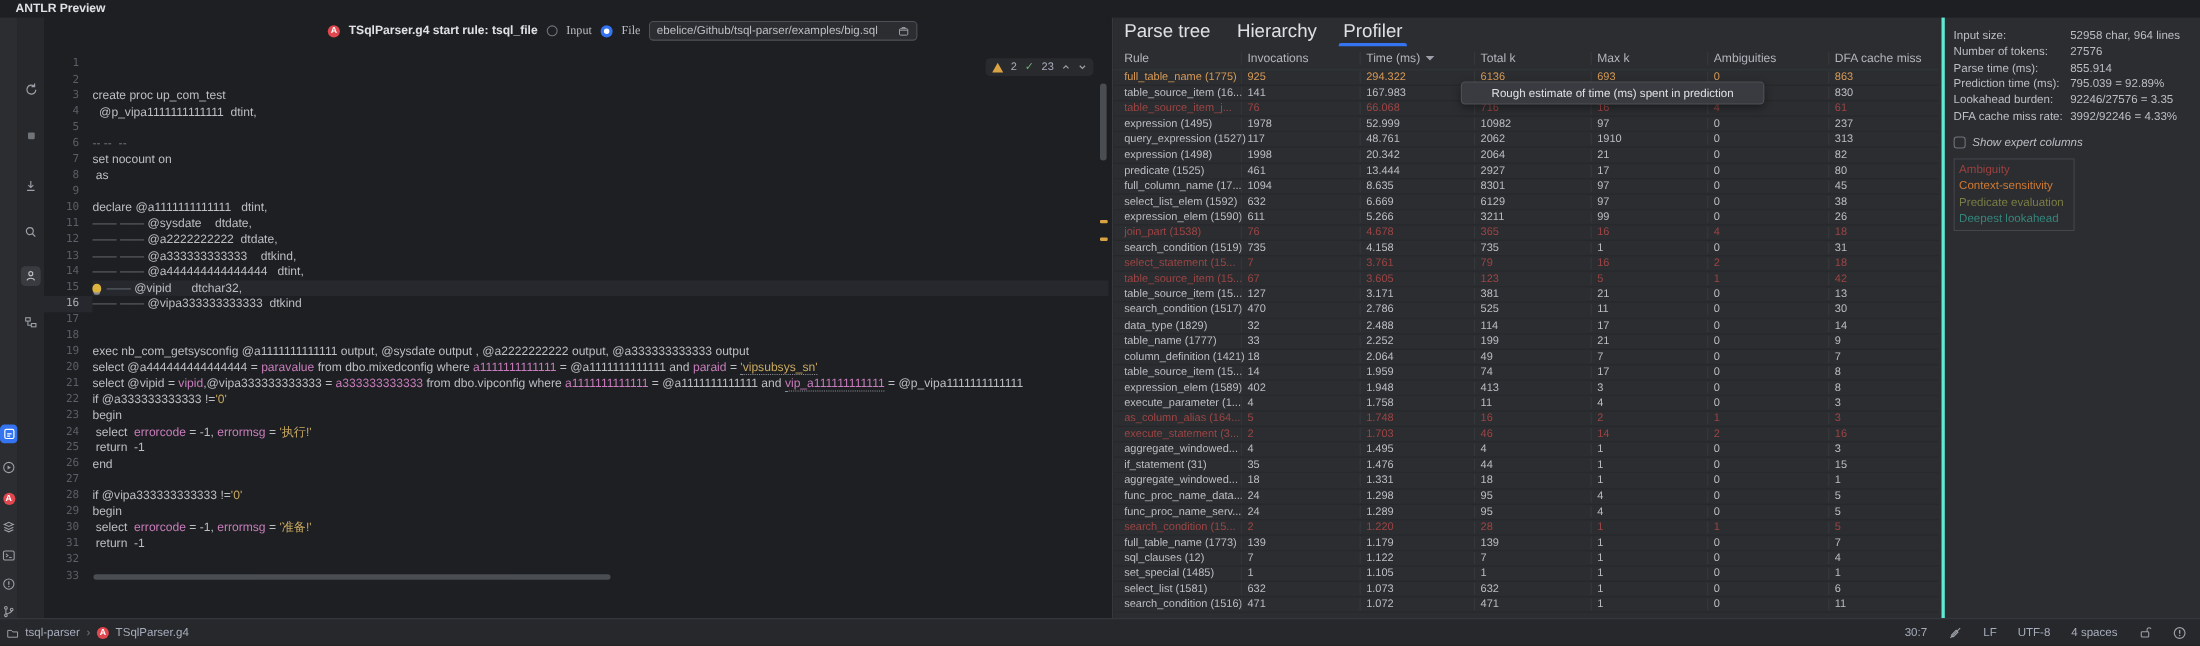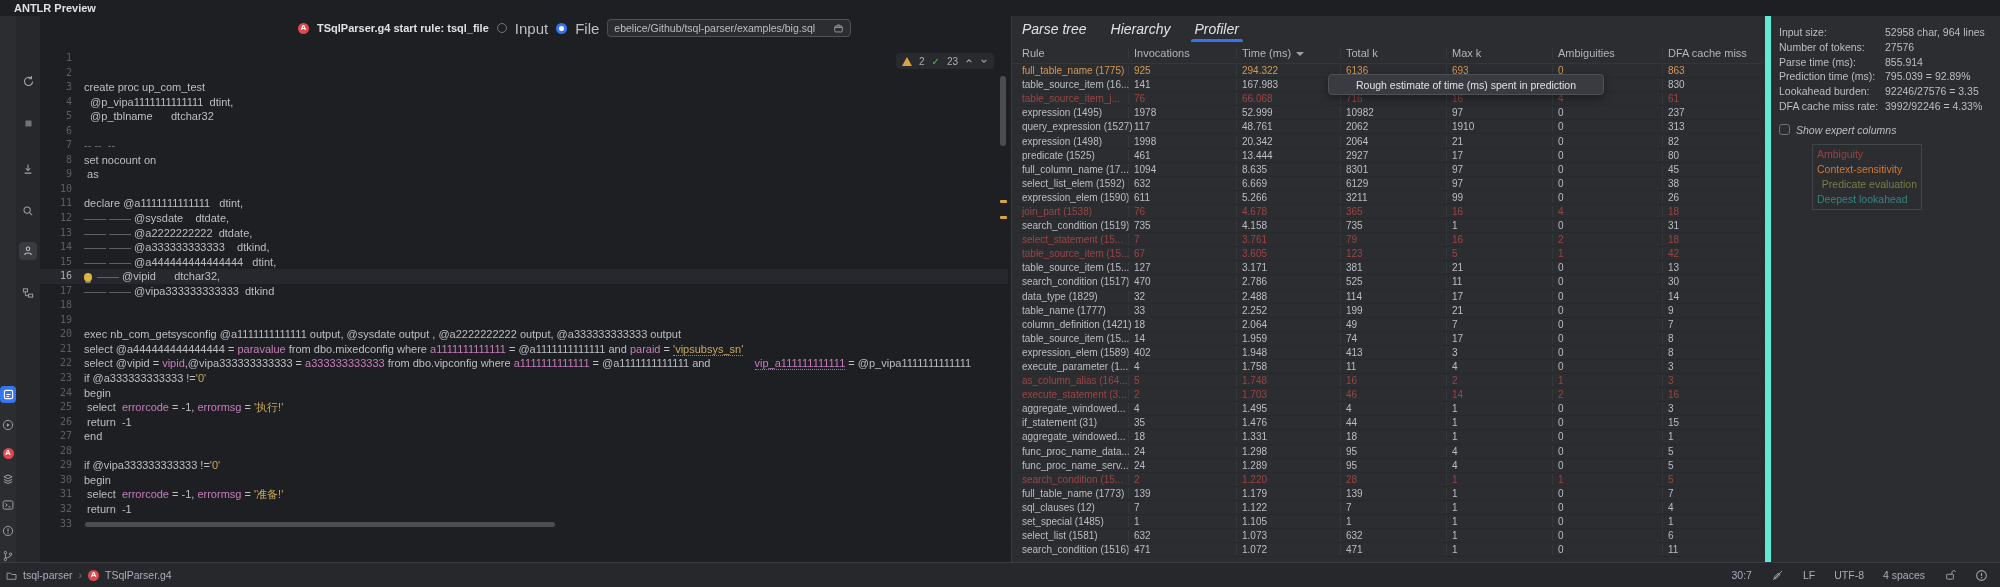--- a/index.html
+++ b/index.html
@@ -21,81 +21,81 @@
   .tool-stripe { position:absolute; left:16px; top:16px; width:24px; height:546px; background:#26282b; }
   .tool-btn { position:absolute; left:3px; width:18px; height:18px; border-radius:4px; display:flex; align-items:center; justify-content:center; }
   .tool-btn.selected { background:#393b40; }
 
   
   .preview-toolbar { position:absolute; left:40px; top:16px; width:968px; height:24px; background:#1e1f22; }
   .ptb-inner { position:absolute; left:258px; top:0; height:24px; display:flex; align-items:center; gap:8px; }
   .grammar-label { font-size:11px; font-weight:bold; color:#dfe1e5; }
   .radio { width:10px; height:10px; border-radius:50%; border:1px solid #6f737a; background:transparent; }
   .radio.sel { border:3px solid #3574f0; background:#fff; width:11px; height:11px; }
-  .radio-label { font-size:15px; color:#bcbec4; }
+  .radio-label { font-size:11px; color:#bcbec4;font-family:Liberation Serif, serif; }
   .file-field { display:flex; align-items:center; gap:18px; background:#2b2d30; border:1px solid #4e5157; border-radius:4px; height:18px; padding:0 6px; min-width:196px; font-size:10.5px; color:#bcbec4;justify-content:center; }
 
   
   .editor { position:absolute; left:40px; top:40px; width:968px; height:522px; background:#1e1f22; overflow:hidden; }
   .gutter { position:absolute; left:0; top:11px; width:44px; }
   .gnum { height:14.55px; font-family:"DejaVu Sans Mono", monospace; font-size:10px; color:#5a5e66; text-align:right; padding-right:12px; line-height:14.55px; }
   .gnum.cur { color:#a9abb2; background:#26282e; }
   .code-lines { position:absolute; left:44px; top:11px; right:0; }
   .cline { height:14.55px; line-height:14.55px; white-space:pre; font-family:Liberation Sans, sans-serif; font-size:11px; }
   .cline.cur { background:#26282e; }
   .sg.d { color:#bcbec4; }
   .sg.c { color:#71757d; }
   .sg.m { color:#c77dbb; }
-  .sg.mu { color:#c77dbb; border-bottom:1px dotted #8a8d93;margin-left:41px; }
+  .sg.mu { color:#c77dbb; border-bottom:1px dotted #8a8d93; }
   .sg.s { color:#c8a960; }
   .sg.su { color:#c8a960; border-bottom:1px dotted #8a8d93; }
   .bulb { display:inline-block; width:8px; height:8px; background:#dcb43e; border-radius:50% 50% 40% 40%; margin-right:5px; vertical-align:middle; box-shadow:0 3px 0 -1px #8a8d93; }
 
   .inspections { position:absolute; right:14px; top:13px; height:16px; display:flex; align-items:center; gap:7px; background:rgba(43,45,48,0.85); border-radius:4px; padding:0 6px; font-size:10px; color:#a8adbd; }
   .warn-tri { width:0; height:0; border-left:5px solid transparent; border-right:5px solid transparent; border-bottom:9px solid #d9a343; display:inline-block; }
   .check { color:#6aab73; font-size:10px; }
   .chev { width:8px; height:8px; }
 
   .v-scroll { position:absolute; right:2px; top:36px; width:6px; height:70px; background:#4a4d52; border-radius:3px; }
   .v-mark { position:absolute; right:1px; width:7px; height:3px; background:#d9a343; border-radius:1px; }
   .h-scroll { position:absolute; left:45px; top:482px; width:470px; height:5px; background:#4a4d52; border-radius:3px; }
 
   
   .divider { position:absolute; left:1008px; top:16px; width:4px; height:546px; background:#1e1f22; border-right:1px solid #393b40; }
 
   
   .right-panel { position:absolute; left:1012px; top:16px; width:988px; height:546px; background:#2b2d30; }
   .tabs { position:absolute; left:0; top:0; height:26px; display:flex; align-items:center; padding-left:10px; gap:24px; }
-  .tab { font-size:14px; color:#dfe1e5; height:26px; display:flex; align-items:center; position:relative;font-style:italic; }
+  .tab { font-size:17px; color:#dfe1e5; height:26px; display:flex; align-items:center; position:relative; }
   .tab.active::after { content:""; position:absolute; left:-4px; right:-4px; bottom:0; height:3px; background:#3574f0; border-radius:2px 2px 0 0; }
 
   .ptable { position:absolute; left:0; top:26px; width:750px; bottom:4px; overflow:hidden; }
   .prow, .phead { display:grid; grid-template-columns:112px 108px 104px 106px 106px 110px 1fr; padding-left:10px; }
   .phead { height:22px; align-items:center; border-bottom:1px solid #33363a; }
   .phead .pcell { font-size:11px; color:#b2b5bc; position:relative; }
   .prow { height:14.1px; align-items:center; border-bottom:1px solid #27292c; }
   .prow .pcell { font-size:10px; color:#bcbec4; white-space:nowrap; overflow:hidden; }
   .prow.orange .pcell { color:#d79a56; }
   .prow.red .pcell { color:#9c4545; }
   .pcell { padding-right:6px; border-left:1px solid rgba(67,70,74,0.45); padding-left:5px; margin-left:-6px; }
   .phead .pcell:first-child, .prow .pcell:first-child { border-left:none; margin-left:0; padding-left:0; }
   .sort-arrow { display:inline-block; width:0; height:0; border-left:4px solid transparent; border-right:4px solid transparent; border-top:4px solid #9da0a8; margin-left:5px; vertical-align:middle; }
 
   
-  .info-panel { position:absolute; left:753px; top:0; width:235px; height:546px; border-left:6px solid #5eead4; padding:10px 0 0 8px; }
+  .info-panel { position:absolute; left:753px; top:0; width:235px; height:546px; border-left:3px solid #5eead4; padding:10px 0 0 8px; }
   .stat-row { display:flex; height:14.8px; font-size:10.5px; }
   .stat-label { width:106px; color:#bcbec4; }
   .stat-value { color:#bcbec4; }
   .expert-row { display:flex; align-items:center; gap:6px; margin-top:9px; font-size:10.5px; color:#bcbec4;font-style:italic; }
   .checkbox { width:11px; height:11px; border:1px solid #6f737a; border-radius:3px; background:transparent; }
-  .legend { margin-top:8px; border:1px solid #43454a; width:110px; padding:2px 4px;margin-left:33px; }
+  .legend { margin-top:8px; border:1px solid #43454a; width:110px; padding:2px 4px; }
   .lg { font-size:10.5px; height:15px; line-height:15px; white-space:nowrap; }
   .lg.red { color:#9c4040; }
   .lg.orange { color:#d07932; }
-  .lg.olive { color:#7a7d45;text-align:right; }
+  .lg.olive { color:#7a7d45; }
   .lg.teal { color:#36857c; }
 
   
   .tooltip { position:absolute; left:1328px; top:74px; width:276px; height:21px; background:#393b40; border:1px solid #4e5157; border-radius:4px; box-shadow:0 3px 8px rgba(0,0,0,0.4); font-size:10.5px; color:#dfe1e5; display:flex; align-items:center; justify-content:center; z-index:6; white-space:nowrap; }
 
   
   .statusbar { position:absolute; left:0; top:562px; width:2000px; height:25px; background:#26282b; border-top:1px solid #393b40; display:flex; align-items:center; font-size:10.5px; color:#a8adbd; }
   .sb-left { display:flex; align-items:center; gap:6px; padding-left:6px; }
   .sb-right { margin-left:auto; display:flex; align-items:center; gap:19px; padding-right:12px; }
   .sb-sep { color:#6f737a; }
@@ -263,21 +263,20 @@
       <div class="gnum">30</div>
       <div class="gnum">31</div>
       <div class="gnum">32</div>
       <div class="gnum">33</div>
     </div>
   <div class="code-lines" id="code-lines">
       <div class="cline"></div>
       <div class="cline"></div>
       <div class="cline"><span class="sg d">create proc up_com_test</span></div>
       <div class="cline"><span class="sg d">  @p_vipa1111111111111  dtint,</span></div>
-      <div class="cline"><span class="sg d">  @p_tblname      dtchar32</span></div>
       <div class="cline"></div>
       <div class="cline"><span class="sg c">-- --  --</span></div>
       <div class="cline"><span class="sg d">set nocount on</span></div>
       <div class="cline"><span class="sg d"> as</span></div>
       <div class="cline"></div>
       <div class="cline"><span class="sg d">declare @a1111111111111   dtint,</span></div>
       <div class="cline"><span class="sg c">—— ——</span><span class="sg d"> @sysdate    dtdate,</span></div>
       <div class="cline"><span class="sg c">—— ——</span><span class="sg d"> @a2222222222  dtdate,</span></div>
       <div class="cline"><span class="sg c">—— ——</span><span class="sg d"> @a333333333333    dtkind,</span></div>
       <div class="cline"><span class="sg c">—— ——</span><span class="sg d"> @a444444444444444   dtint,</span></div>

